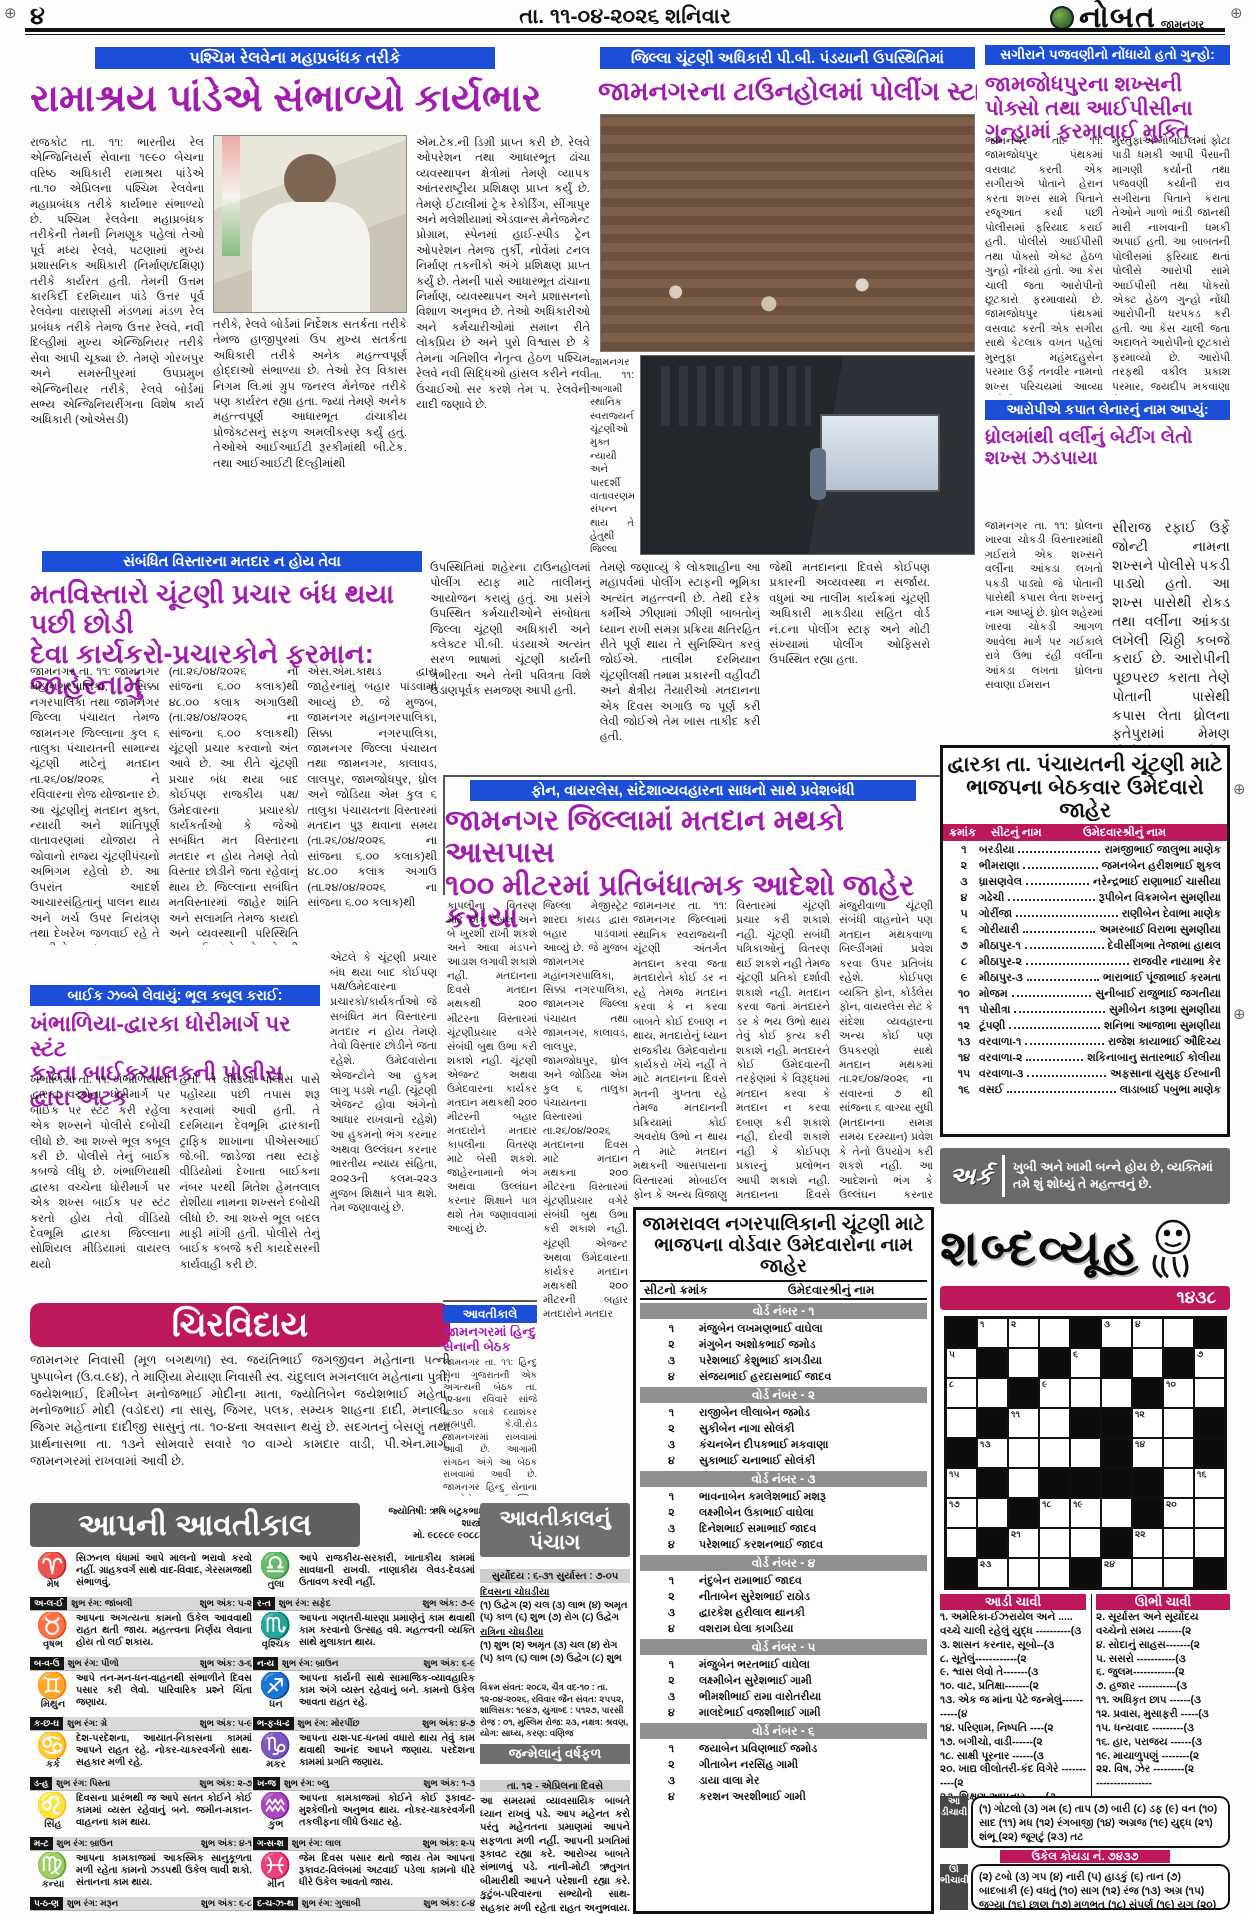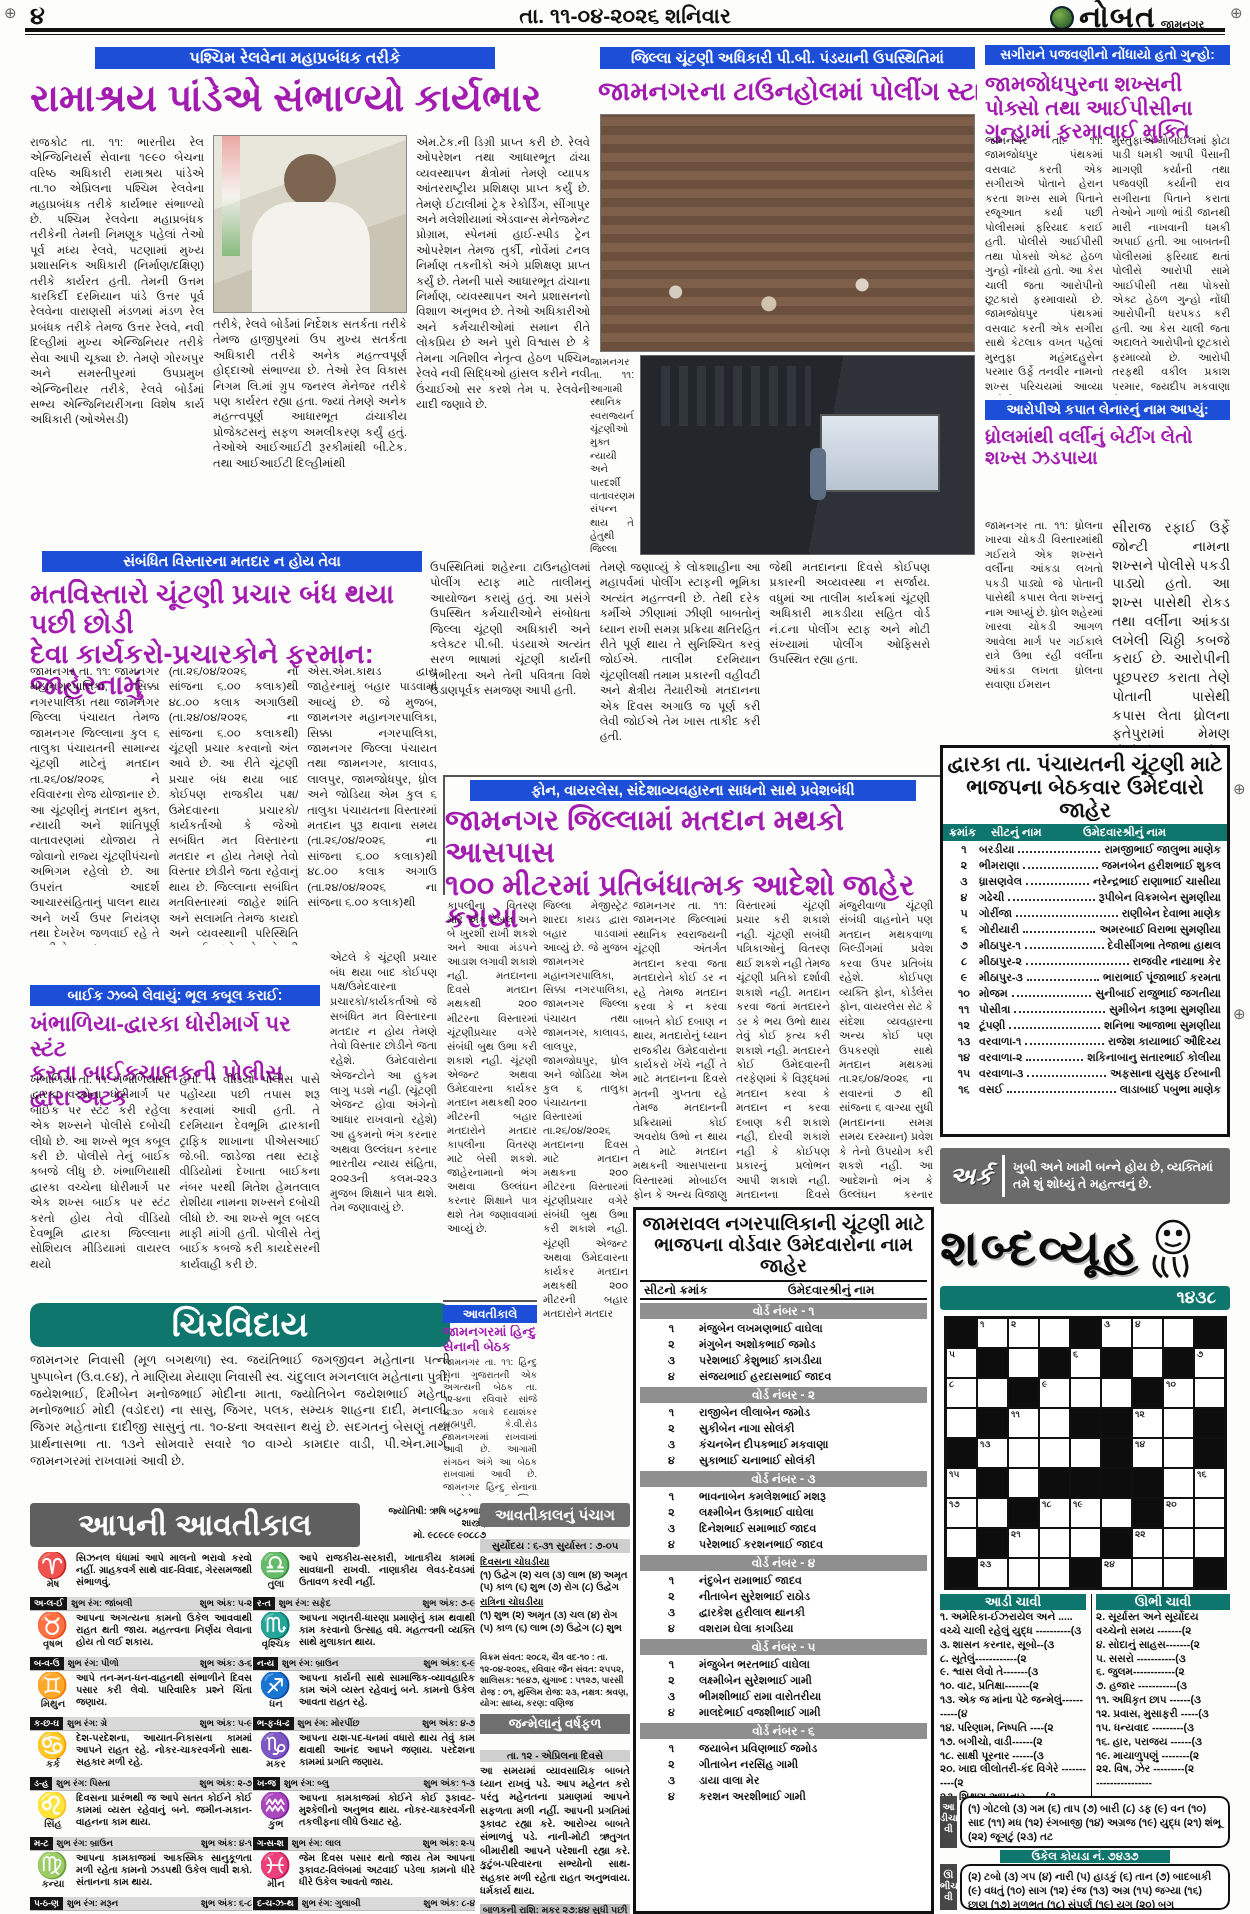--- a/index.html
+++ b/index.html
@@ -6,21 +6,21 @@
   *{box-sizing:border-box;}
   #paper{position:relative;width:1250px;height:1914px;background:#fdfdfb;margin:0 auto;
     font-family:"Liberation Sans",sans-serif;color:#111;overflow:hidden;}
   .abs{position:absolute;}
   .kicker{background:#1d4ed8;color:#fff;font-weight:bold;text-align:center;
     padding:2px 4px;overflow:hidden;white-space:nowrap;}
   .headline{font-weight:bold;text-align:left;color:#a21caf;line-height:1.12;overflow:hidden;}
   .body-txt{font-size:11.5px;line-height:1.34;text-align:justify;overflow:hidden;}
   .cols{display:flex;gap:9px;}
   .cols>div{flex:1;overflow:hidden;}
-  .graybar{background:#0f766e;color:#fff;font-weight:bold;text-align:center;overflow:hidden;}
+  .graybar{background:#be185d;color:#fff;font-weight:bold;text-align:center;overflow:hidden;}
   .photo{overflow:hidden;}
   .crop-mark{color:#666;font-size:15px;}
   
   #hdr-rule{left:25px;top:28px;width:1200px;border-top:4px solid #111;}
   #hdr-rule2{left:25px;top:34px;width:1200px;border-top:1.5px solid #111;}
   
   .tbl{border:3px solid #111;background:#fff;}
   .tbl-title{font-weight:bold;text-align:center;line-height:1.1;overflow:hidden;}
   .seat-row{display:flex;align-items:baseline;font-weight:bold;font-size:11px;padding:1.5px 6px;overflow:hidden;white-space:nowrap;}
   .seat-row .dots{flex:1;border-bottom:2px dotted #333;margin:0 4px 3px 4px;min-width:8px;}
@@ -28,22 +28,22 @@
   .jr-row{display:flex;font-weight:bold;font-size:11px;padding:1.5px 8px;overflow:hidden;white-space:nowrap;}
   .jr-row .n{width:55px;text-align:center;}
   
   #cw-grid{display:grid;grid-template-columns:repeat(9,31px);grid-auto-rows:30px;border:2px solid #111;width:283px;background:#111;}
   .cw-cell{background:#fff;border:1px solid #111;position:relative;}
   .cw-cell.black{background:#0d0d0d;}
   .cw-cell span{position:absolute;top:0;left:2px;font-size:9px;font-weight:bold;color:#222;}
   .clue-list{font-size:10.5px;font-weight:bold;line-height:1.32;overflow:hidden;}
   .sol-box{border:2.5px solid #111;border-radius:10px;padding:3px 6px;font-size:10.5px;font-weight:bold;
     line-height:1.35;overflow:hidden;background:#fff;}
-  .vlabel{background:#474747;color:#fff;font-size:9.5px;font-weight:bold;width:17px;
-    word-break:break-all;text-align:center;line-height:1.15;padding-top:6px;overflow:hidden;}
+  .vlabel{background:#474747;color:#fff;font-size:9.5px;font-weight:bold;width:28px;
+    word-break:break-all;text-align:center;line-height:1.15;padding-top:0;overflow:hidden;}
   
   #zodiac{display:grid;grid-template-columns:222px 222px;grid-template-rows:repeat(6,59px);
     grid-auto-flow:column;gap:1px;}
   .z-cell{overflow:hidden;display:flex;flex-direction:column;border-bottom:1px solid #bbb;}
   .z-main{display:flex;flex:1;overflow:hidden;}
   .z-icon{width:46px;text-align:center;color:#555;}
   .z-icon .g{font-size:26px;line-height:1;}
   .z-icon .nm{font-size:10px;font-weight:bold;color:#222;}
   .z-txt{flex:1;font-size:9.8px;font-weight:bold;line-height:1.22;text-align:justify;overflow:hidden;}
   .z-foot{display:flex;align-items:center;font-size:9px;font-weight:bold;background:#d9d9d9;}
@@ -357,21 +357,21 @@
     <div class="body-txt" style="font-size:10.8px;">મંજુરીવાળા ચૂંટણી સંબંધી વાહનોને પણ મતદાન મથકવાળા બિલ્ડીંગમાં પ્રવેશ કરવા ઉપર પ્રતિબંધ રહેશે. કોઈપણ વ્યક્તિ ફોન, કોર્ડલેસ ફોન, વાયરલેસ સેટ કે સંદેશા વ્યવહારના અન્ય કોઈ પણ ઉપકરણો સાથે મતદાન મથકમાં તા.૨૬/૦૪/૨૦૨૬ ના સવારનાં ૭ થી સાંજના ૬ વાગ્યા સુધી (મતદાનના સમગ્ર સમય દરમ્યાન) પ્રવેશ કે તેનો ઉપયોગ કરી શકશે નહી. આ આદેશનો ભંગ કે ઉલ્લંઘન કરનાર ભારતીય ન્યાય સંહિતા-૨૦૨૩ ની કલમ-૨૨૩ હેઠળ શિક્ષાને પાત્ર થશે. તેમ જાહેરનામામાં જણાવવામાં આવ્યું છે.</div>
   </div>
 
   <div class="abs" style="left:443px;top:1300px;width:94px;height:198px;border-top:2px solid #555;padding-top:3px;">
     <div class="kicker" style="font-size:12px;">આવતીકાલે</div>
     <div class="headline" style="font-size:13px;margin:2px 0;">જામનગરમાં હિન્દુ સેનાની બેઠક</div>
     <div class="body-txt" style="font-size:9.3px;height:140px;">જામનગર તા. ૧૧: હિન્દુ સેના ગુજરાતની એક અગત્યની બેઠક તા. ૧૨-૪ના રવિવારે સાંજે ૪:૩૦ કલાકે દયાશંકર બ્રહ્મપુરી, કે.વી.રોડ જામનગરમાં રાખવામાં આવી છે. આગામી સંગઠન અંગે આ બેઠક રાખવામાં આવી છે. જામનગર હિન્દુ સેનાના સભ્યોને પણ ઉપસ્થિત રહેવા હિન્દુસેના ગુજરાત અધ્યક્ષ પ્રતિક ભટ્ટે જણાવ્યું છે.</div>
   </div>
 
   <div class="abs" style="left:480px;top:1503px;width:150px;height:411px;overflow:hidden;">
-    <div class="pn-h" style="font-size:15px;padding:3px 0;border-radius:3px;text-align:center;">આવતીકાલનું પંચાગ</div>
+    <div class="pn-h" style="font-size:21px;padding:3px 0;border-radius:3px;text-align:center;">આવતીકાલનું પંચાગ</div>
     <div class="pn-strip" style="font-size:10px;padding:1px 0;margin-top:12px;">સુર્યોદય : ૬-૩૧    સુર્યાસ્ત : ૭-૦૫</div>
     <div class="pn-txt" style="text-decoration:underline;margin-top:3px;">દિવસના ચોઘડીયા</div>
     <div class="pn-txt">(૧) ઉદ્વેગ (૨) ચલ (૩) લાભ (૪) અમૃત (૫) કાળ (૬) શુભ (૭) રોગ (૮) ઉદ્વેગ</div>
     <div class="pn-txt" style="text-decoration:underline;margin-top:2px;">રાત્રિના ચોઘડીયા</div>
     <div class="pn-txt">(૧) શુભ (૨) અમૃત (૩) ચલ (૪) રોગ (૫) કાળ (૬) લાભ (૭) ઉદ્વેગ (૮) શુભ</div>
     <div class="pn-txt" style="font-size:8.8px;margin-top:18px;color:#222;">વિક્રમ સંવત: ૨૦૮૨, ચૈત્ર વદ-૧૦ : તા. ૧૨-૦૪-૨૦૨૬, રવિવાર જૈન સંવત: ૨૫૫૨, શાલિસક: ૧૯૪૭, યુગાબ્દ : ૫૧૨૭, પારસી રોજ : ૦૧, મુસ્લિમ રોજ: ૨૩, નક્ષત્ર: શ્રવણ, યોગ: સાધ્ય, કરણ: વણિજ</div>
     <div class="pn-h" style="font-size:13.5px;padding:2px 0;margin-top:4px;">જન્મેલાનું વર્ષફળ</div>
     <div class="pn-strip" style="font-size:10px;margin-top:16px;">તા. ૧૨ - એપ્રિલના દિવસે</div>
     <div class="body-txt" style="font-size:10px;font-weight:bold;height:138px;margin-top:2px;">આ સમયમાં વ્યાવસાયિક બાબતે ધ્યાન રાખવું પડે. આપ મહેનત કરો પરંતુ મહેનતના પ્રમાણમાં આપને સફળતા મળી નહીં. આપની પ્રગતિમાં રૂકાવટ રહ્યા કરે. આરોગ્ય બાબતે સંભાળવું પડે. નાની-મોટી ઋતુગત બીમારીથી આપને પરેશાની રહ્યા કરે. કુટુંબ-પરિવારના સભ્યોનો સાથ-સહકાર મળી રહેતા રાહત અનુભવાય. ધર્મકાર્ય થાય.</div>
     <div class="pn-strip" style="font-size:9.5px;margin-top:2px;background:#bdbdbd;">બાળકની રાશિ: મકર ૨૭:૪૪ સુધી પછી કુંભ</div>

